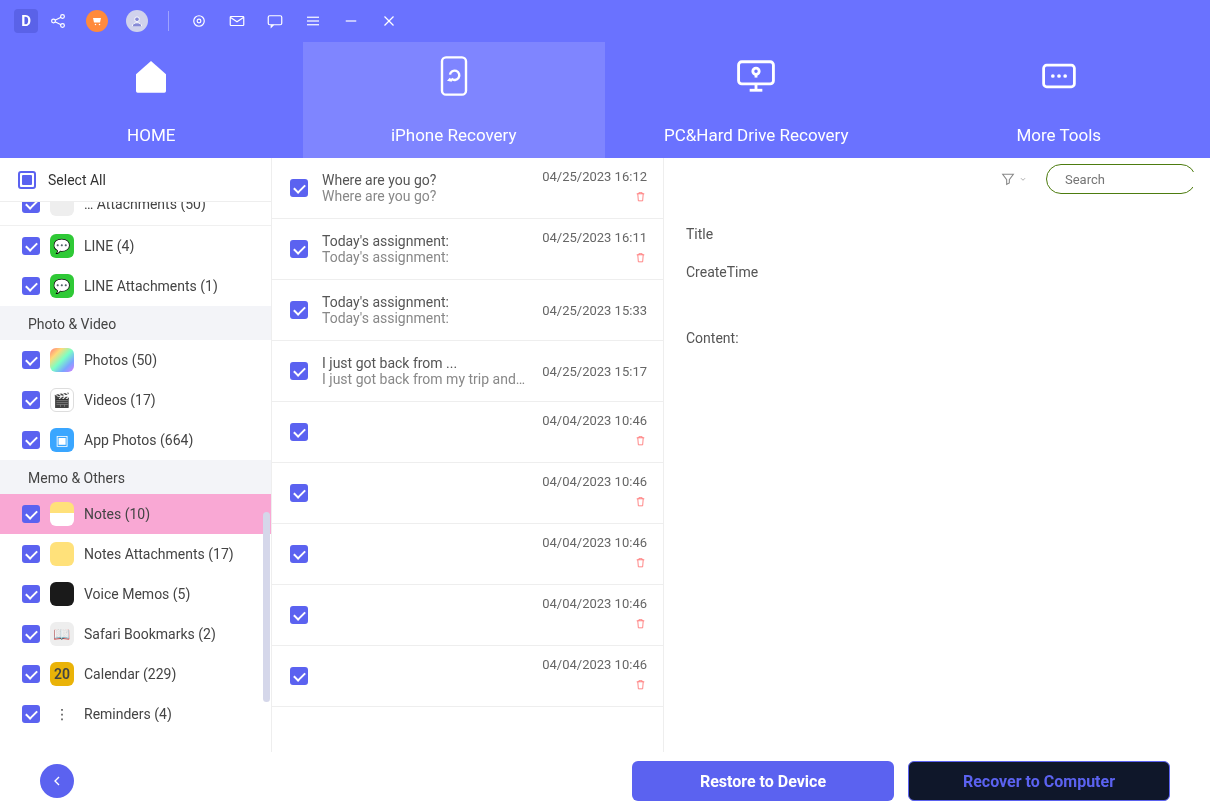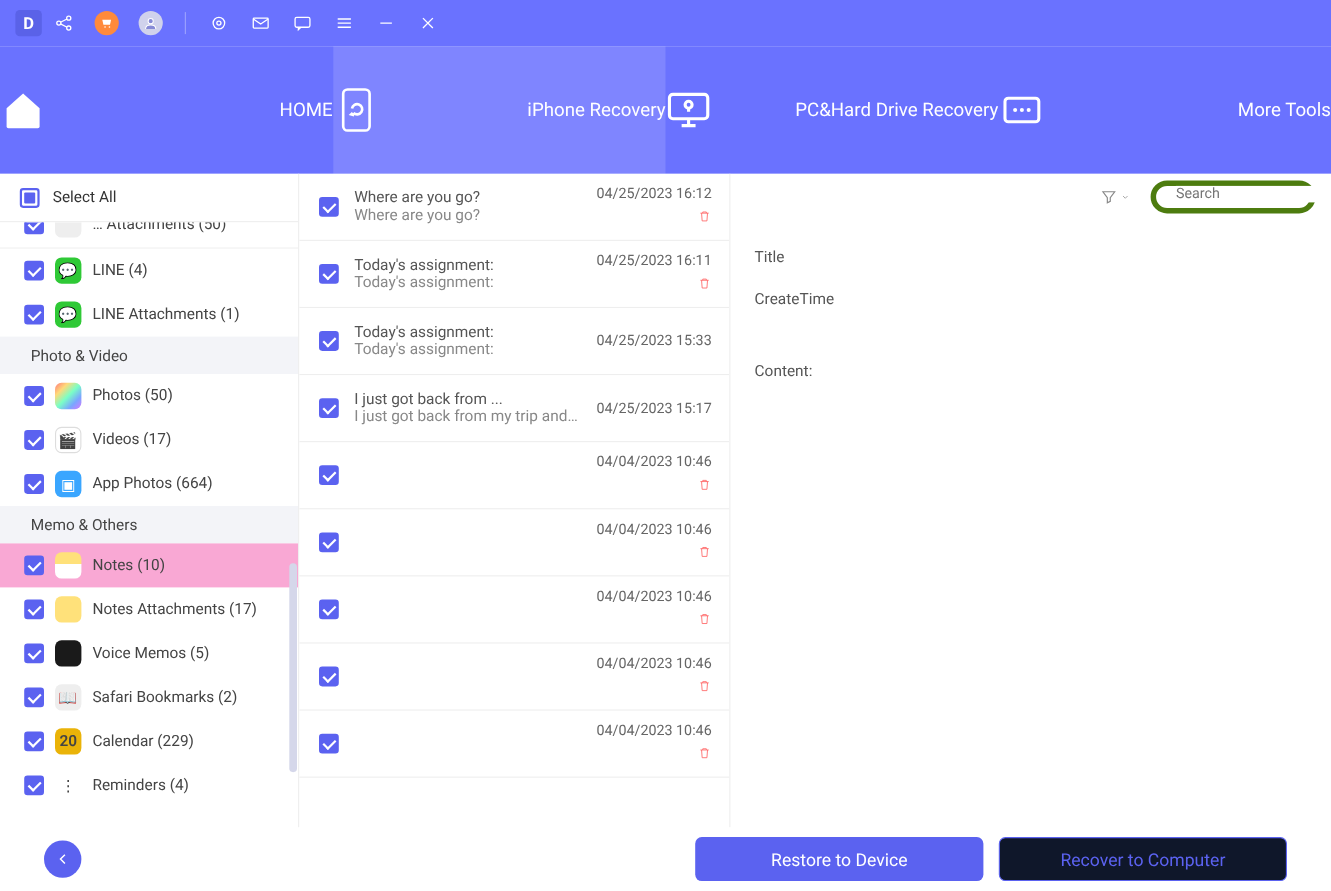--- a/index.html
+++ b/index.html
@@ -14,21 +14,21 @@
 .titlebar .tb-icon { width: 20px; height: 20px; display: flex; align-items: center; justify-content: center; cursor: pointer; }
 .titlebar .tb-icon svg { width: 18px; height: 18px; stroke: #fff; fill: none; stroke-width: 1.6; }
 .titlebar .cart { width: 22px; height: 22px; border-radius: 50%; background: #ff8a3c; display: flex; align-items: center; justify-content: center; }
 .titlebar .cart svg { width: 12px; height: 12px; fill: #fff; stroke: none; }
 .titlebar .avatar { width: 22px; height: 22px; border-radius: 50%; background: #d0d2ec; display:flex; align-items:center; justify-content:center;}
 .titlebar .avatar svg{width:14px;height:14px;fill:#868ad6;}
 .titlebar .sep { width: 1px; height: 20px; background: rgba(255,255,255,0.35); margin: 0 2px; }
 
 
 .navbar { height: 116px; background: linear-gradient(90deg,#6a72ff 0%, #6a72ff 100%); display: flex; }
-.nav-item { flex: 1; display: flex; align-items: center; justify-content: space-between; color: #fff; cursor: pointer; position: relative; gap: 28px; }
+.nav-item { flex: 1; display: flex; flex-direction: column; align-items: center; justify-content: center; color: #fff; cursor: pointer; position: relative; gap: 28px; }
 .nav-item.active { background: rgba(255,255,255,0.14); }
 .nav-item .nav-icon { width: 42px; height: 42px; display: flex; align-items: center; justify-content: center; }
 .nav-item .nav-icon svg { stroke: #fff; fill: none; stroke-width: 1.8; }
 .nav-item .nav-label { font-size: 17px; }
 
 
 .content { flex: 1; display: flex; min-height: 0; background: #fff; }
 
 
 .sidebar { width: 272px; border-right: 1px solid #eee; display:flex; flex-direction:column; min-height:0; }
@@ -47,21 +47,21 @@
 .sb-item .sb-label { white-space: nowrap; overflow: hidden; text-overflow: ellipsis; }
 .sb-scroll{position:absolute;right:1px;width:7px;background:#d5d7ea;border-radius:4px;height:190px;top:310px;}
 .sb-cut{height:24px;overflow:hidden;border-bottom:1px solid #f0f0f0;}
 .sb-cut .sb-item{margin-top:-18px;}
 
 
 .notes { width: 392px; border-right: 1px solid #eee; display:flex;flex-direction:column;min-height:0; }
 .filter-btn{display:flex;align-items:center;cursor:pointer;color:#888;}
 .filter-btn svg{width:16px;height:16px;stroke:#888;fill:none;stroke-width:1.6;}
 .filter-btn .chev{width:10px;height:10px;margin-left:2px;}
-.search{height:30px;border:5px solid #4d7c0f;border-radius:15px;display:flex;align-items:flex-start;padding:0 12px;gap:6px;width:150px;}
+.search{height:30px;border:1px solid #4d7c0f;border-radius:15px;display:flex;align-items:center;padding:0 12px;gap:6px;width:150px;}
 .search svg{width:15px;height:15px;stroke:#aaa;fill:none;stroke-width:2;}
 .search input{border:none;outline:none;font-size:13px;flex:1;color:#666;}
 .notes-list{flex:1;overflow:hidden;position:relative;}
 .note-row{height:61px;border-bottom:1px solid #eee;display:flex;align-items:center;padding:0 16px 0 18px;gap:14px;cursor:pointer;}
 .note-row .texts{flex:1;min-width:0;}
 .note-row .title{font-size:14px;color:#555;white-space:nowrap;overflow:hidden;text-overflow:ellipsis;}
 .note-row .subtitle{font-size:14px;color:#888;white-space:nowrap;overflow:hidden;text-overflow:ellipsis;}
 .note-row .meta{display:flex;flex-direction:column;align-items:flex-end;gap:4px;}
 .note-row .date{font-size:13px;color:#666;white-space:nowrap;}
 .note-row .trash svg{width:13px;height:13px;stroke:#ff6262;fill:none;stroke-width:1.4;}
@@ -71,21 +71,21 @@
 .detail{flex:1;padding-top:0;}
 .detail-head{height:44px;}
 .detail-body{padding:18px 22px; font-size:14px; color:#555; line-height:2; }
 .detail-body .field{margin-bottom:10px;}
 
 
 .footer{height:58px;display:flex;align-items:center;padding:0 40px 0 40px;gap:14px;}
 .back-btn{width:34px;height:34px;border-radius:50%;background:#5b62f0;display:flex;align-items:center;justify-content:center;cursor:pointer;}
 .back-btn svg{width:16px;height:16px;stroke:#fff;fill:none;stroke-width:2;}
 .footer .spacer{flex:1;}
-.btn{height:40px;min-width:262px;border-radius:6px;display:flex;align-items:center;justify-content:center;font-size:16px;cursor:pointer;}
+.btn{height:40px;min-width:262px;border-radius:6px;display:flex;align-items:center;justify-content:center;font-size:16px;cursor:pointer;font-weight:bold;}
 .btn-primary{background:#5b62f0;color:#fff;}
 .btn-secondary{background:#0f172a;color:#5b62f0;border:1px solid #5b62f0;}
 
 
 .ic-line{background:#2fc936;color:#fff;}
 .ic-line2{background:#2fc936;color:#fff;}
 .ic-photos{background:linear-gradient(135deg,#ff7a7a,#ffd97a,#7affc6,#7aa6ff,#d87aff);}
 .ic-videos{background:#fff;border:1px solid #ddd;}
 .ic-appphotos{background:#3aa6ff;color:#fff;}
 .ic-notes{background:linear-gradient(180deg,#ffe17a 45%, #fff 45%);}

